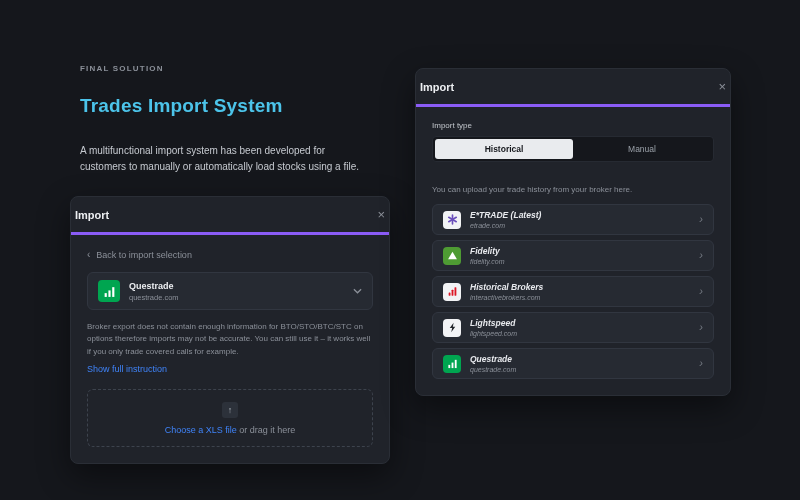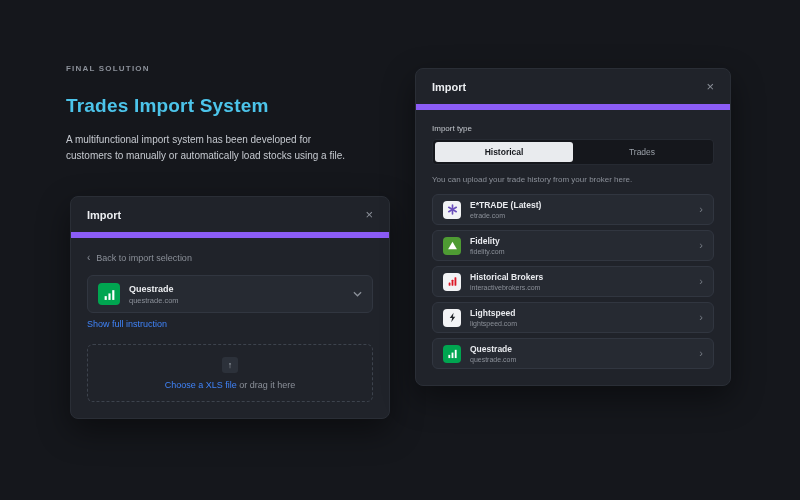--- a/index.html
+++ b/index.html
@@ -5,35 +5,35 @@
   * { margin:0; padding:0; box-sizing:border-box; }
   html,body { width:800px; height:500px; }
   body {
     position:relative; overflow:hidden;
     background:#15171c;
     font-family:"Liberation Sans", sans-serif;
     color:#e8eaee;
   }
 
   
-  .hero { position:absolute; left:66px; top:64px; width:310px; }
+  .hero { position:absolute; left:80px; top:64px; width:310px; }
   .eyebrow { font-size:8px; letter-spacing:1.2px; color:#8b9099; font-weight:bold; }
   .hero-title { margin-top:22px; font-size:19px; font-weight:bold; color:#4cc4ea; letter-spacing:0.2px; }
-  .hero-desc { margin-top:15px; font-size:10px; line-height:1.55; color:#c6cad0; width:292px; }
+  .hero-desc { margin-top:26px; font-size:10px; line-height:1.55; color:#c6cad0; width:292px; }
 
   
   .modal {
     position:absolute; background:#20232a; border:1px solid #2a2e36;
     border-radius:8px; box-shadow:0 12px 32px rgba(0,0,0,.45);
   }
   .modal-left  { left:70px;  top:196px; width:320px; }
   .modal-right { left:415px; top:68px;  width:316px; }
   .modal-header {
     display:flex; justify-content:space-between; align-items:center;
-    padding:11px 16px; border-bottom:6px solid #8b5cf6;
+    padding:11px 4px; border-bottom:3px solid #8b5cf6;
   }
   .modal-title { font-size:11px; font-weight:bold; color:#eceef1; }
   .close-btn { color:#8b9099; font-size:13px; line-height:1; cursor:pointer; }
   .modal-body { padding:14px 16px 16px; }
 
   
   .back-link { display:flex; align-items:center; gap:6px; font-size:9px; color:#8b9099; cursor:pointer; }
   .back-chevron { font-size:10px; color:#8b9099; }
 
   .broker-select {
@@ -69,38 +69,38 @@
   .segmented {
     margin-top:6px; display:flex; background:#15171c;
     border:1px solid #262a32; border-radius:4px; padding:2px;
   }
   .segment {
     flex:1; text-align:center; font-size:8.5px; color:#9aa0a8;
     padding:5px 0; border-radius:3px; cursor:pointer;
   }
   .segment.active { background:#e9ebee; color:#16181d; font-weight:bold; }
 
-  .caption { margin-top:10px; font-size:8px; color:#8b9099; }
+  .caption { margin-top:23px; font-size:8px; color:#8b9099; }
 
   .search-box {
     margin-top:10px; display:flex; align-items:center; gap:7px;
     background:#15171c; border:1px solid #2b2f37; border-radius:6px;
     padding:6px 9px;
   }
   .search-box input {
     flex:1; background:transparent; border:none; outline:none;
     color:#c6cad0; font-size:8.5px; font-family:inherit;
   }
   .search-box input::placeholder { color:#6d737c; }
 
   .broker-list { margin-top:10px; display:flex; flex-direction:column; gap:5px; }
   .broker-row {
     display:flex; align-items:center; gap:9px;
     background:#262a32; border:1px solid #313640; border-radius:6px;
-    padding:5px 10px; cursor:pointer;
+    padding:5px 10px; cursor:pointer;font-style:italic;
   }
   .b-icon {
     width:18px; height:18px; border-radius:4px; flex-shrink:0;
     display:flex; align-items:center; justify-content:center;
   }
   .b-icon.white { background:#f2f3f5; }
   .b-icon.fid   { background:#4e9b33; }
   .b-icon.qt    { background:#00a550; }
   .b-name { font-size:8.5px; font-weight:bold; color:#e8eaee; }
   .b-domain { font-size:7px; color:#8b9099; margin-top:2px; }
@@ -141,20 +141,21 @@
         <div class="sel-name">Questrade</div>
         <div class="sel-domain">questrade.com</div>
       </span>
       <span class="sel-caret">
         <svg width="9" height="6" viewBox="0 0 10 6">
             <polyline points="1,1 5,5 9,1" fill="none" stroke="#8b9099" stroke-width="1.4"></polyline>
           </svg>
       </span>
     </div>
 
+    <div class="warning-text">Broker export does not contain enough information for BTO/STO/BTC/STC on options therefore imports may not be accurate. You can still use it – it works well if you only trade covered calls for example.</div>
 
     <div class="instruction-link">Show full instruction</div>
 
     <div class="dropzone">
       <div class="upload-icon">↑</div>
       <div class="dz-text">
         <span class="dz-action">Choose a XLS file</span>
         <span>or drag it here</span>
       </div>
     </div>
@@ -166,21 +167,21 @@
   <div class="modal-header">
     <div class="modal-title">Import</div>
     <div class="close-btn">×</div>
   </div>
   <div class="modal-body">
 
     <div class="type-label">Import type</div>
 
     <div class="segmented">
       <div class="segment active">Historical</div>
-      <div class="segment">Trades</div>
+      <div class="segment">Manual</div>
     </div>
 
     <div class="caption">You can upload your trade history from your broker here.</div>
 
 
     <div class="broker-list">
 
       <div class="broker-row">
         <span class="b-icon white">
           <svg width="11" height="11" viewBox="0 0 12 12">

